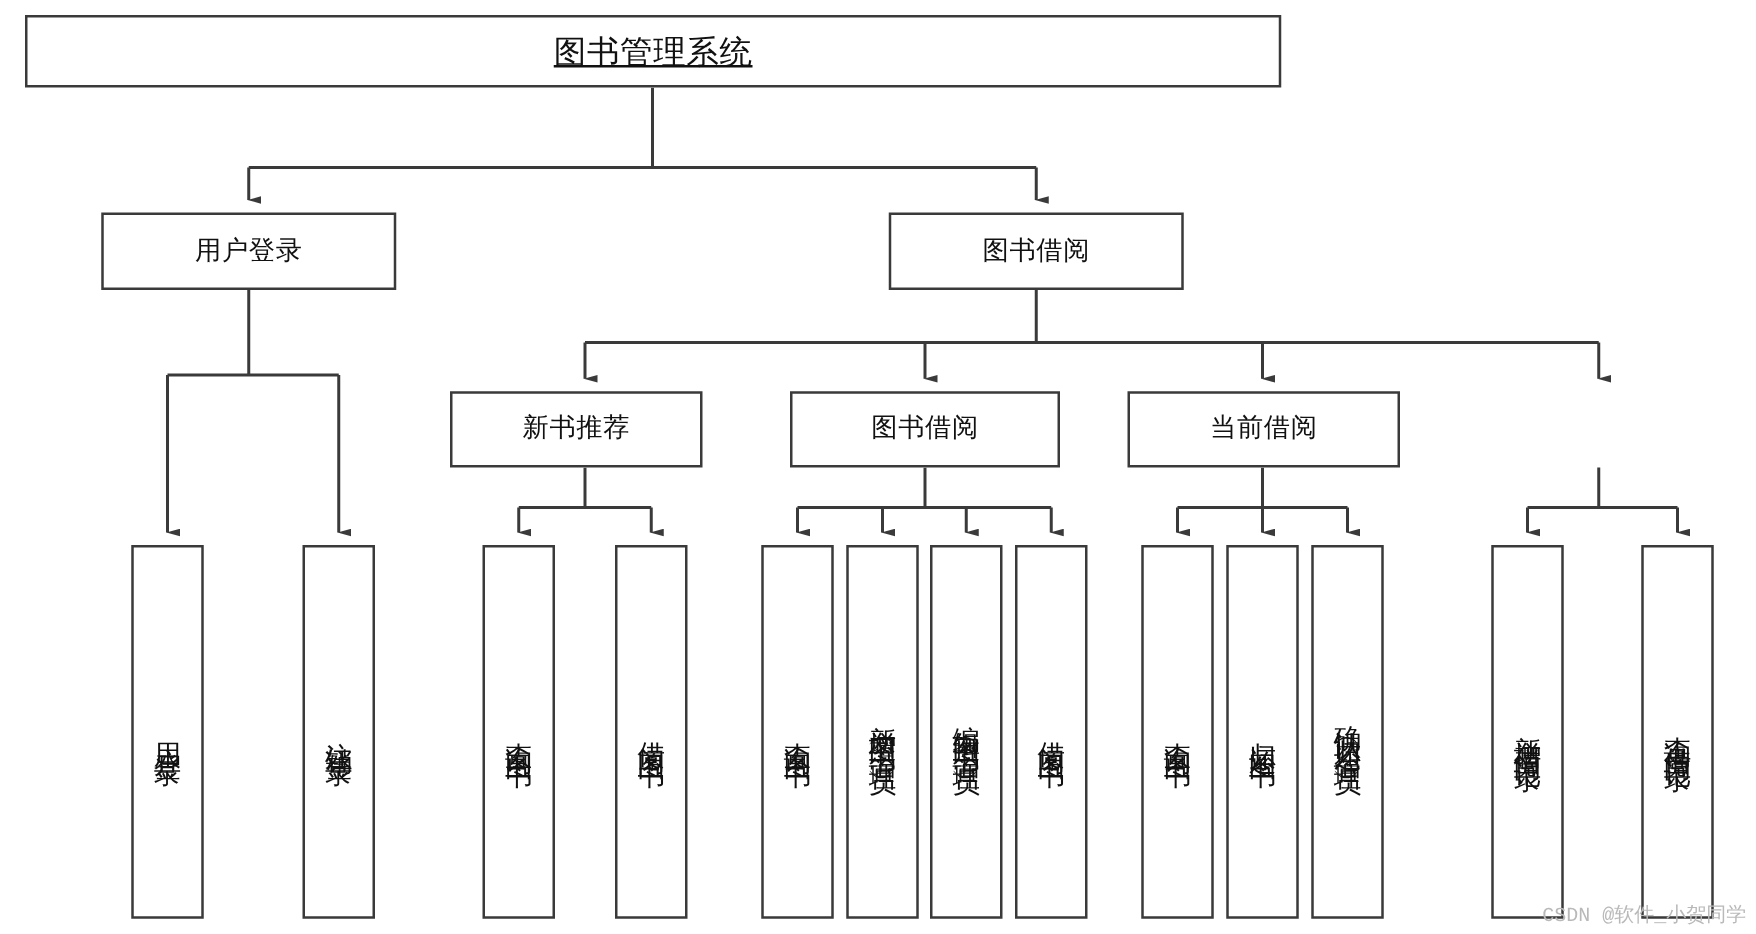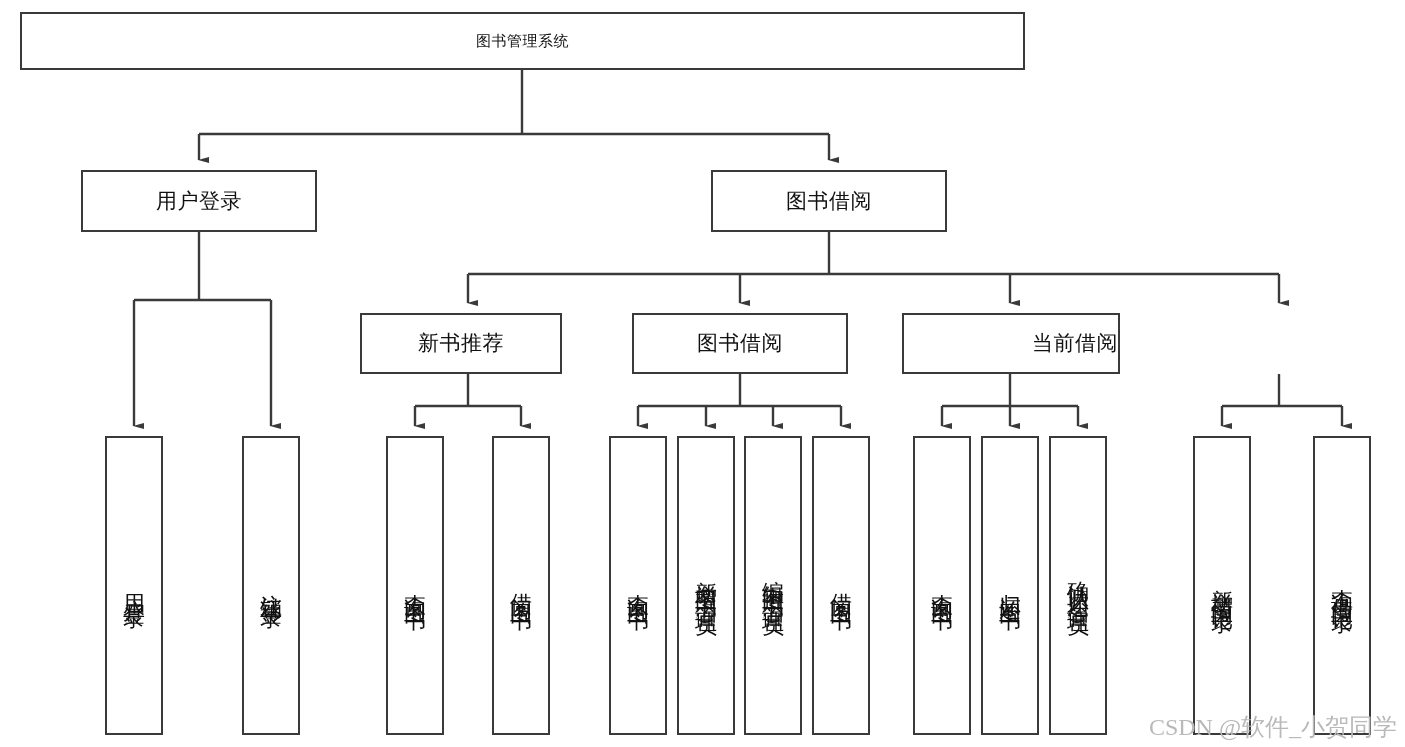--- a/index.html
+++ b/index.html
@@ -41,46 +41,47 @@
     text-align: center;
     line-height: 1.18;
     letter-spacing: 0.5px;
   }
   
   .node.h .lbl {
     font-size: 21px;
     white-space: nowrap;
   }
   .node.root .lbl {
-    font-size: 15px;
+    font-size: 26px;
+    text-decoration: underline;
   }
   
   .node.v {
     align-items: center;
     justify-content: center;
     padding: 4px 0;
   }
   .node.v .lbl {
     writing-mode: vertical-rl;
     text-orientation: upright;
     font-size: 22px;
     line-height: 1.0;
     letter-spacing: 5px;
     white-space: normal;
     max-height: 100%;
   }
   .watermark {
     position: absolute;
     right: 8px;
     bottom: 4px;
-    font-size: 24px;
+    font-size: 16px;
     color: #b9b9b9;
     white-space: nowrap;
     z-index: 5;
-    font-family: Liberation Serif, serif;
+    font-family: Liberation Mono, monospace;
   }
 </style>
 </head>
 <body>
 
 <div id="canvas">
 
   <svg class="wires" viewBox="0 0 1405 747" xmlns="http://www.w3.org/2000/svg">
     <defs>
       <marker id="arw" markerWidth="10" markerHeight="12" refX="3" refY="10" orient="auto" markerUnits="userSpaceOnUse">
@@ -144,21 +145,21 @@
   <div class="node h" style="left:711px; top:170px; width:236px; height:62px;">
     <span class="lbl">图书借阅</span>
   </div>
 
   <div class="node h" style="left:360px; top:313px; width:202px; height:61px;">
     <span class="lbl">新书推荐</span>
   </div>
   <div class="node h" style="left:632px; top:313px; width:216px; height:61px;">
     <span class="lbl">图书借阅</span>
   </div>
-  <div class="node h" style="left:902px; top:313px; width:218px; height:61px;justify-content:flex-end;">
+  <div class="node h" style="left:902px; top:313px; width:218px; height:61px;">
     <span class="lbl">当前借阅</span>
   </div>
 
   <div class="node v" style="left:105px; top:436px; width:58px; height:299px;">
     <span class="lbl">用户登录</span>
   </div>
   <div class="node v" style="left:242px; top:436px; width:58px; height:299px;">
     <span class="lbl">注销登录</span>
   </div>
 

